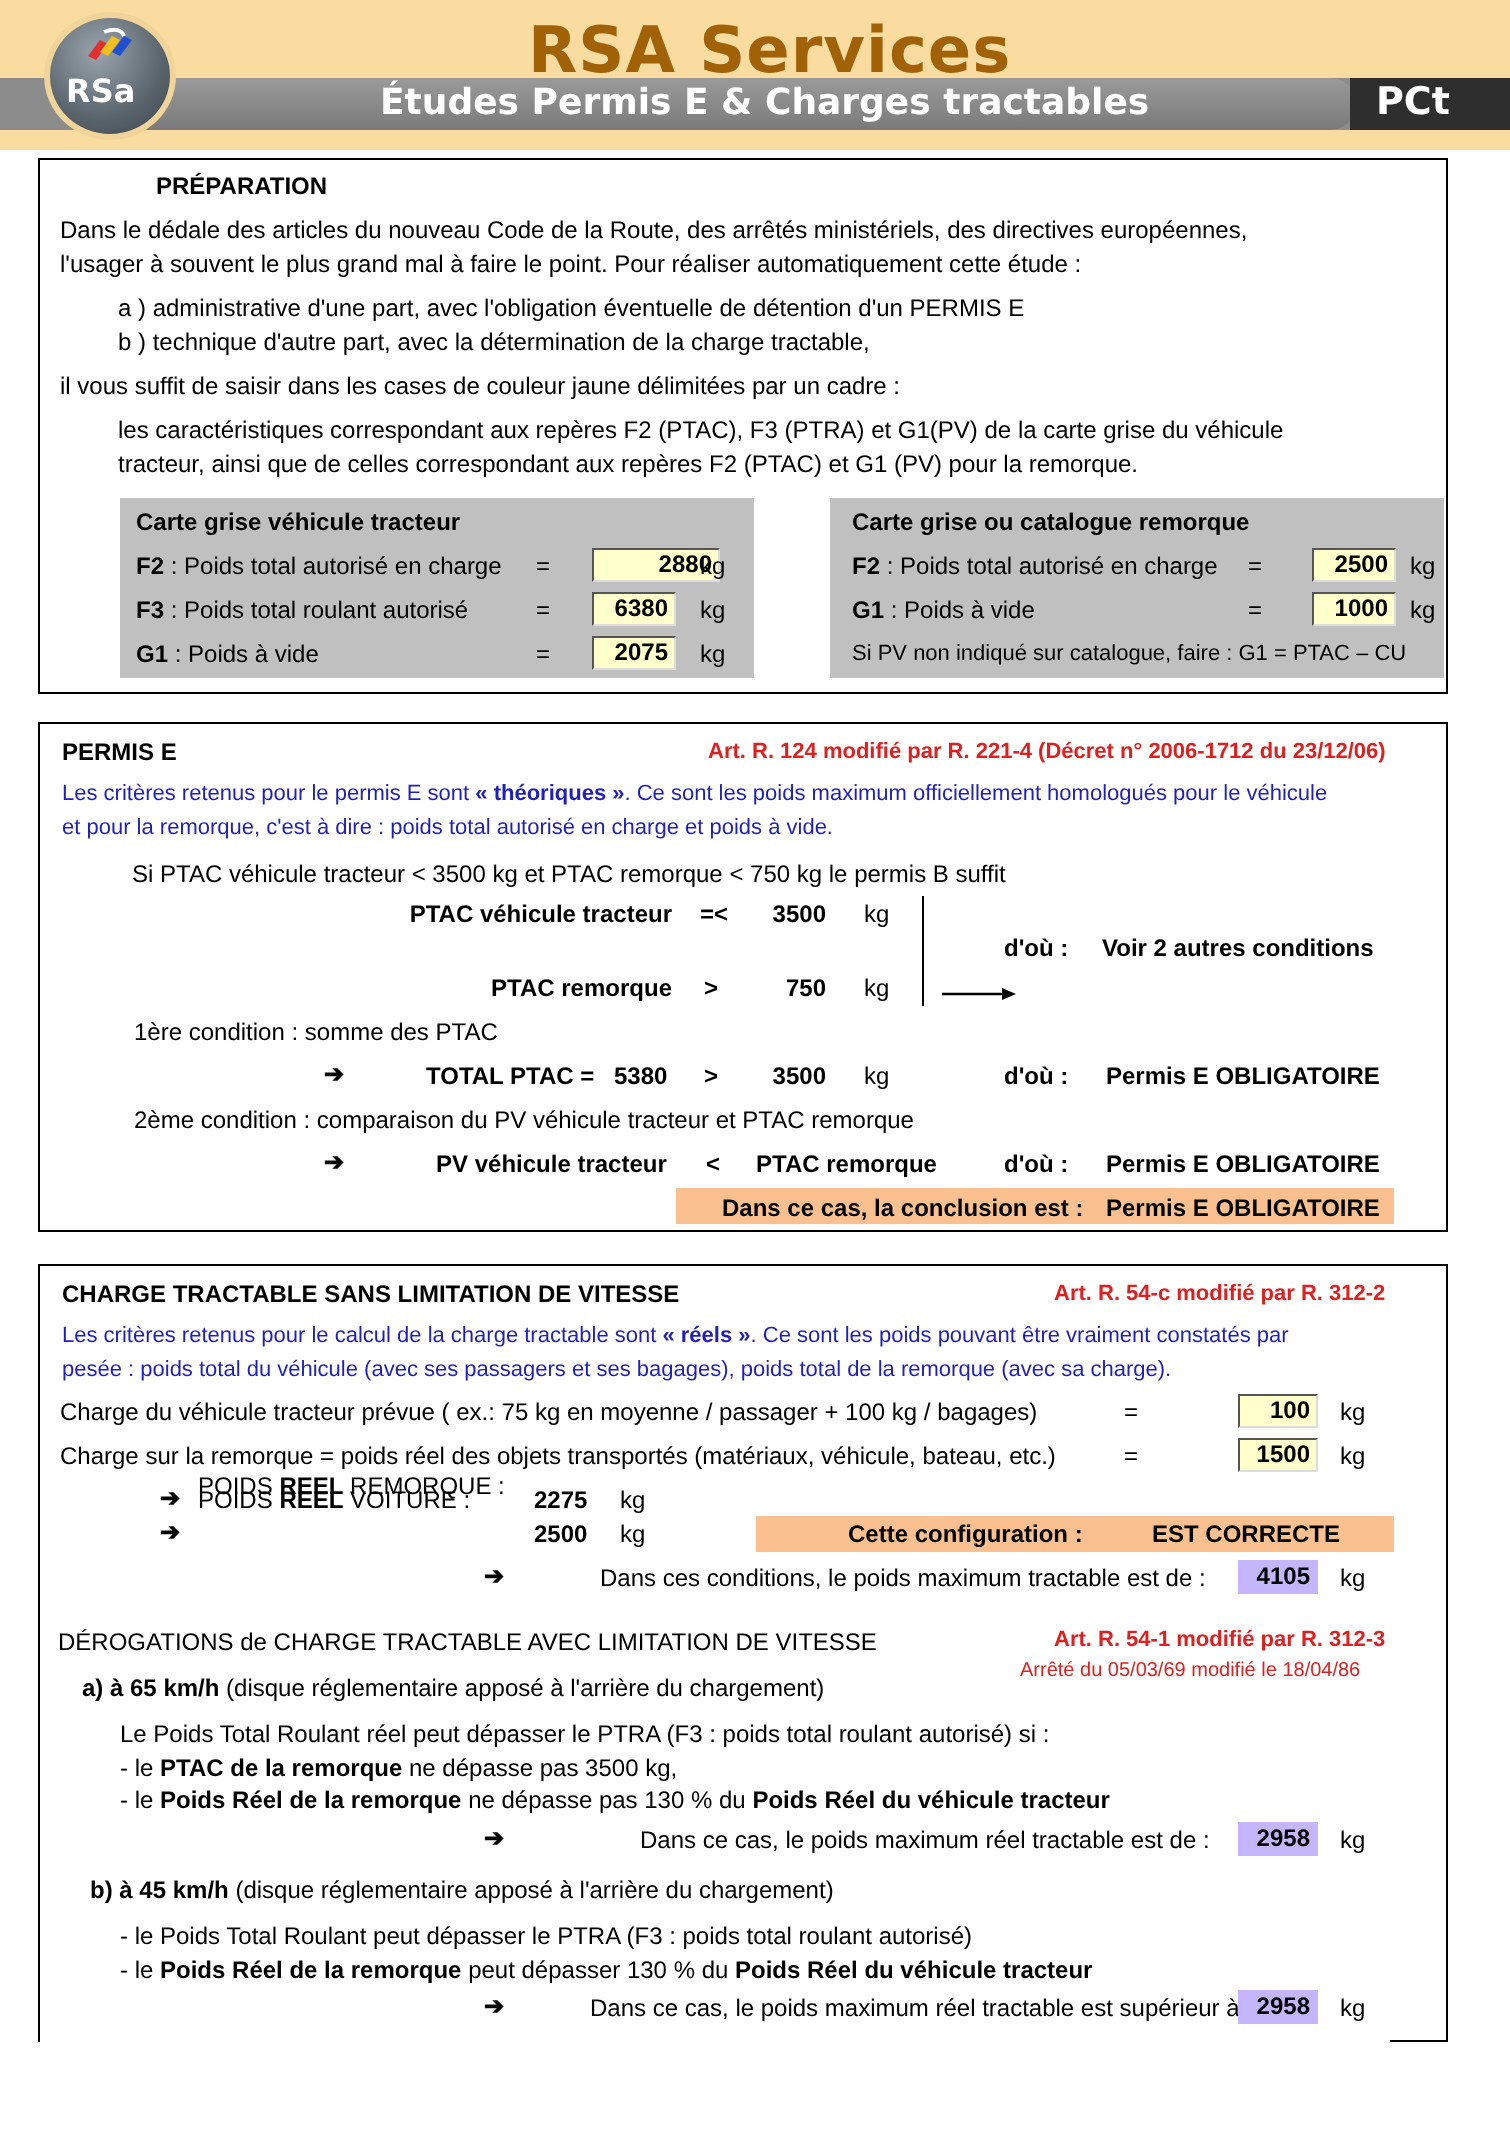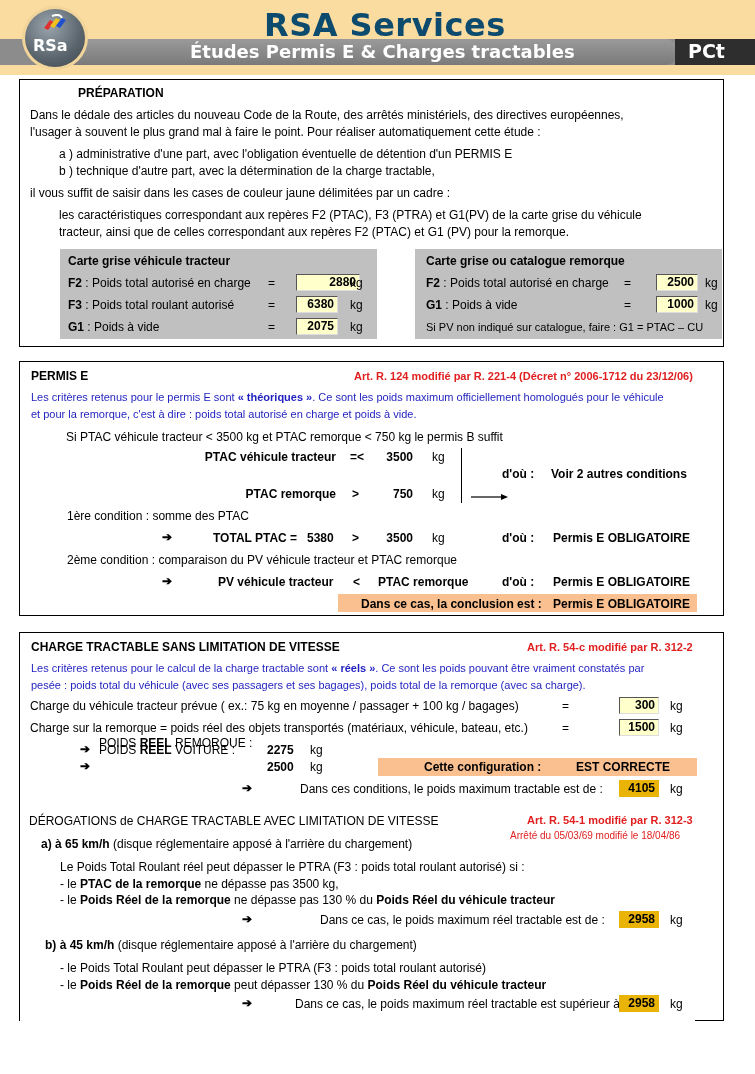--- a/index.html
+++ b/index.html
@@ -4,30 +4,30 @@
 <style>
   * { box-sizing: border-box; margin: 0; padding: 0; }
   body { width: 755px; height: 1074px; background: #ffffff; font-family: "Liberation Sans", sans-serif; font-size: 12px; color: #000; position: relative; overflow: hidden; }
   .abs { position: absolute; white-space: nowrap; }
   
   .hdr { position: absolute; left: 0; top: 0; width: 755px; height: 75px; background: #fbdca0; }
   .hdr-band { position: absolute; left: 0; top: 39px; width: 755px; height: 26px; background: #8c8c8c; }
   .hdr-band-light { position: absolute; left: 60px; top: 39px; width: 618px; height: 26px; background: linear-gradient(#9a9a9a, #7a7a7a); border-radius: 0 14px 14px 0; }
   .hdr-pct { position: absolute; left: 675px; top: 39px; width: 80px; height: 26px; background: #2e2e2e; }
   .hdr-pct-text { position: absolute; left: 688px; top: 40px; color: #fff; font-weight: bold; font-size: 19px; font-family: "DejaVu Sans", sans-serif; }
-  .hdr-title { position: absolute; left: 264px; top: 6px; color: #0c4a6e; font-weight: bold; font-size: 32px; font-family: "DejaVu Sans", sans-serif; letter-spacing: 0.5px; }
+  .hdr-title { position: absolute; left: 264px; top: 6px; color: #a16207; font-weight: bold; font-size: 32px; font-family: "DejaVu Sans", sans-serif; letter-spacing: 0.5px; }
   .hdr-sub { position: absolute; left: 190px; top: 41px; color: #fff; font-weight: bold; font-size: 18px; font-family: "DejaVu Sans", sans-serif; }
   .logo { position: absolute; left: 22px; top: 6px; width: 66px; height: 64px; border-radius: 50%; background: radial-gradient(circle at 40% 30%, #9aa4ac, #5a646c 60%, #3c454c); border: 3px solid #f0d49a; }
   .logo-text { position: absolute; left: 33px; top: 36px; color: #fff; font-weight: bold; font-size: 16px; font-family: "DejaVu Sans", sans-serif; }
   .logo-mark { position: absolute; left: 40px; top: 14px; width: 30px; height: 18px; }
   
   .box { position: absolute; border: 1px solid #000; }
   .gray { position: absolute; background: #c0c0c0; }
   .inp { position: absolute; background: #ffffcc; border-top: 1px solid #555; border-left: 1px solid #555; border-bottom: 1px solid #ddd; border-right: 1px solid #ddd; text-align: right; font-weight: bold; padding-right: 3px; height: 17px; line-height: 15px; font-size: 12px; }
-  .out { position: absolute; background: #eab308; text-align: right; font-weight: bold; padding-right: 4px; height: 17px; line-height: 17px; font-size: 12px; }
+  .out { position: absolute; background: #c4b5fd; text-align: right; font-weight: bold; padding-right: 4px; height: 17px; line-height: 17px; font-size: 12px; }
   .hl { position: absolute; background: #fac090; height: 18px; }
   .b { font-weight: bold; }
   .blue { color: #1f1fbf; font-size: 11px; }
   .red { color: #e02020; font-weight: bold; font-size: 11px; }
   .red-n { color: #e02020; font-size: 11px; }
   .u { }
   .rt { text-align: right; }
 </style>
 </head>
 <body>
@@ -142,21 +142,21 @@
 <div style="position:absolute;left:723px;top:632px;width:1px;height:389px;background:#000;"></div>
 <div style="position:absolute;left:695px;top:1020px;width:29px;height:1px;background:#000;"></div>
 
 <div class="abs b" style="left:31px;top:640px;">CHARGE TRACTABLE SANS LIMITATION DE VITESSE</div>
 <div class="abs red" style="left:527px;top:641px;">Art. R. 54-c modifié par R. 312-2</div>
 <div class="abs blue" style="left:31px;top:662px;"><span>Les critères retenus pour le calcul de la charge tractable sont </span><b>« réels »</b><span>. Ce sont les poids pouvant être vraiment constatés par</span></div>
 <div class="abs blue" style="left:31px;top:679px;">pesée : poids total du véhicule (avec ses passagers et ses bagages), poids total de la remorque (avec sa charge).</div>
 
 <div class="abs" style="left:30px;top:699px;">Charge du véhicule tracteur prévue ( ex.: 75 kg en moyenne / passager + 100 kg / bagages)</div>
 <div class="abs" style="left:562px;top:699px;">=</div>
-<div class="inp" style="left:619px;top:697px;width:40px;">300</div>
+<div class="inp" style="left:619px;top:697px;width:40px;">100</div>
 <div class="abs" style="left:670px;top:699px;">kg</div>
 
 <div class="abs" style="left:30px;top:721px;">Charge sur la remorque = poids réel des objets transportés (matériaux, véhicule, bateau, etc.)</div>
 <div class="abs" style="left:562px;top:721px;">=</div>
 <div class="inp" style="left:619px;top:719px;width:40px;">1500</div>
 <div class="abs" style="left:670px;top:721px;">kg</div>
 
 <div class="abs b" style="left:80px;top:742px;">➔</div>
 <div class="abs" style="left:99px;top:743px;"><span>POIDS </span><b>REEL</b><span> VOITURE :</span></div>
 <div class="abs b" style="left:267px;top:743px;">2275</div>

